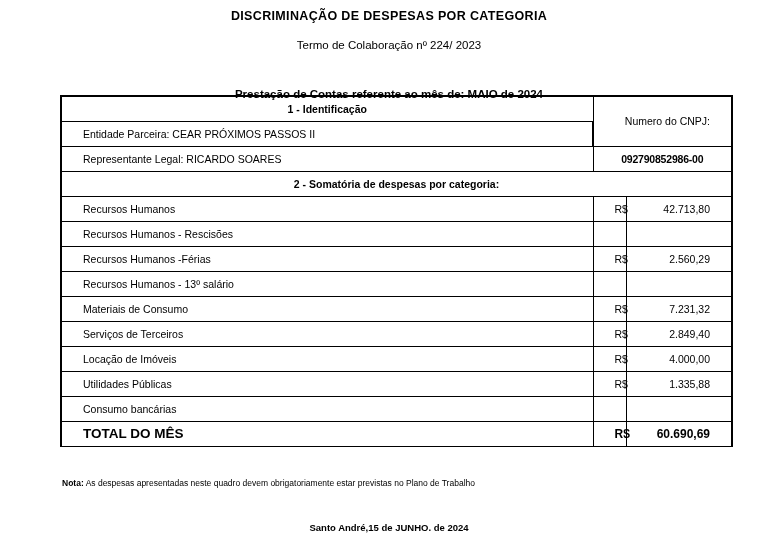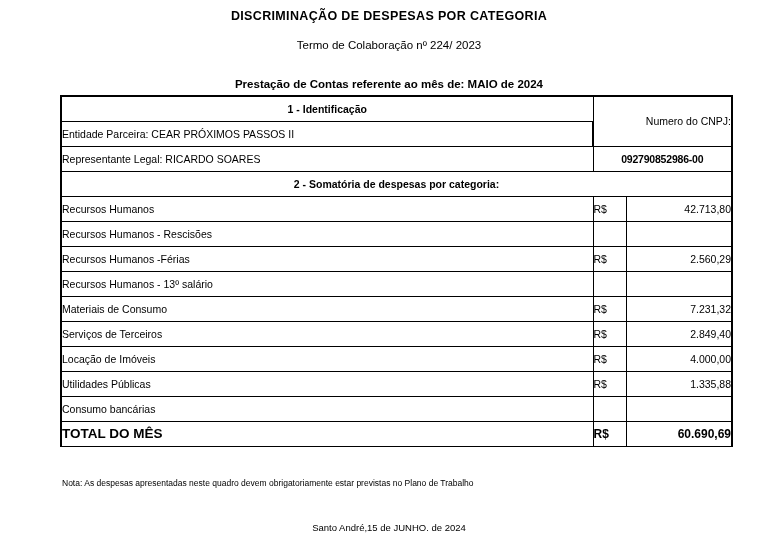--- a/index.html
+++ b/index.html
@@ -37,40 +37,40 @@
   }
   .doc-subtitle {
     font-size: 11.5px;
     font-weight: normal;
     margin: 0;
     padding-top: 16px;
   }
   .doc-statement {
     font-size: 11.5px;
     font-weight: bold;
-    margin: 6px;
+    margin: 16px;
     padding-top: 21px;
   }
 
   
   .table-wrap {
     position: absolute;
     left: 60px;
     top: 95px;
     width: 671px;
   }
   table.sheet {
     width: 671px;
     border-collapse: collapse;
     table-layout: fixed;
   }
   table.sheet td {
     border: 1px solid #000000;
     font-size: 10.5px;
-    padding: 0 0;
+    padding: 0 21px;
     vertical-align: middle;
     height: 25px;
     box-sizing: border-box;
   }
 
   .col-label { width: 532px; }
   .col-cur   { width: 33px; }
   .col-val   { width: 106px; }
 
   .sec-head {
@@ -119,29 +119,29 @@
   table.sheet td:last-child  { border-right: 2px solid #000; }
 
   
   .note {
     position: absolute;
     left: 62px;
     top: 478px;
     font-size: 8.5px;
     white-space: nowrap;
   }
-  .note .note-label { font-weight: normal; }
+  .note .note-label { font-weight: bold; }
   .signature-date {
     position: absolute;
     left: 0;
     top: 522px;
     width: 778px;
     text-align: center;
     font-size: 9.5px;
-    font-weight: normal;
+    font-weight: bold;
   }
 </style>
 </head>
 <body>
 
 <div class="page">
 
   <div class="titles">
     <div class="doc-title">DISCRIMINAÇÃO DE DESPESAS POR CATEGORIA</div>
     <div class="doc-subtitle">Termo de Colaboração nº 224/ 2023</div>

